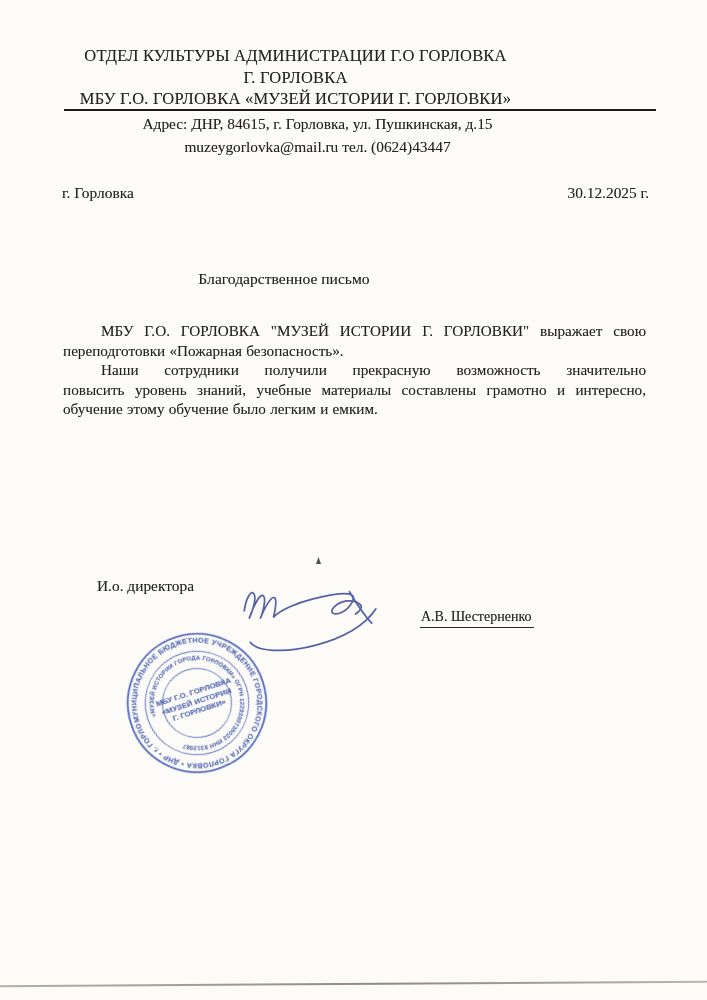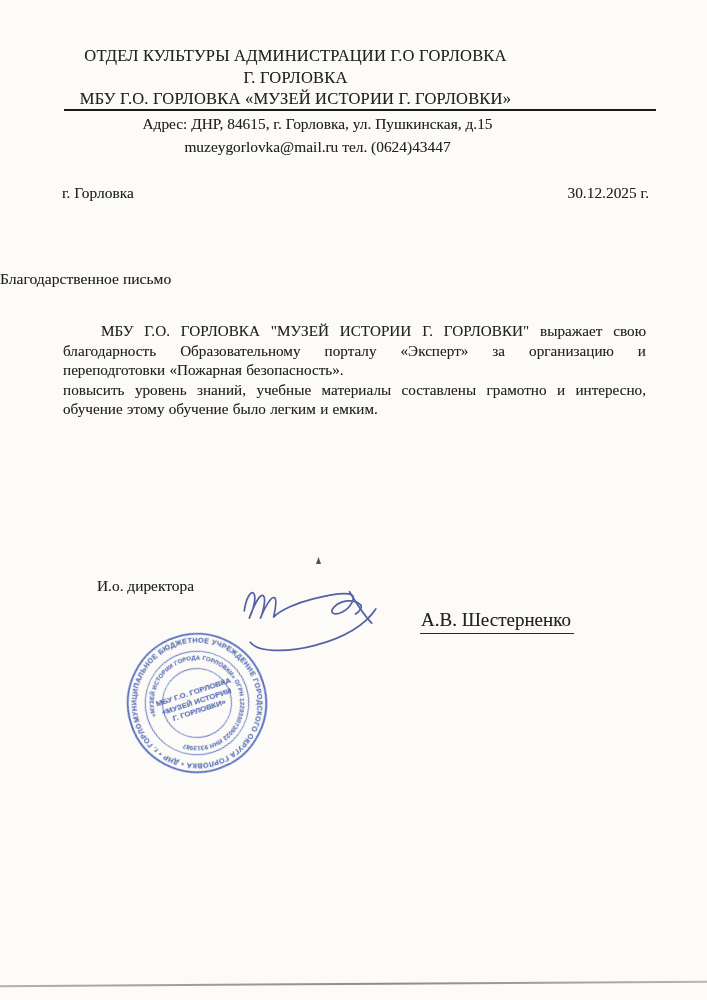--- a/index.html
+++ b/index.html
@@ -28,36 +28,36 @@
     position:absolute;top:113px;left:0;width:635px;text-align:center;
     font-size:15.4px;line-height:22.5px;
   }
   
   .meta-row{
     position:absolute;top:184px;left:62px;right:58px;
     display:flex;justify-content:space-between;font-size:15.4px;
   }
   
   .letter-title{
-    position:absolute;top:270px;left:0;width:568px;
+    position:absolute;top:270px;left:0;width:568px;text-align:center;
     box-sizing:border-box;font-size:15.6px;
   }
   
   .letter-body{
     position:absolute;top:321px;left:63px;width:583px;
     font-size:15.2px;line-height:19.5px;
   }
   .letter-body p{margin:0;}
   .line{text-align:justify;text-align-last:justify;word-spacing:.5px;}
   .line.first{text-indent:38px;}
   .line.last{text-align-last:left;}
   
   .sig-position{position:absolute;top:577px;left:97px;font-size:15.4px;}
   .sig-name{
-    position:absolute;top:609px;left:420px;font-size:19px;
+    position:absolute;top:609px;left:420px;font-size:14px;
     border-bottom:1.2px solid #2a2a2a;padding:0 3px 2px 1px;
   }
   
   .autograph{
     position:absolute;left:222px;top:564px;width:172px;height:102px;
     opacity:.92;
   }
   .autograph path{
     fill:none;stroke:var(--sig);stroke-width:1.7;
     stroke-linecap:round;stroke-linejoin:round;
@@ -106,24 +106,24 @@
   <div class="meta-row">
     <span>г. Горловка</span>
     <span>30.12.2025 г.</span>
   </div>
 
   <div class="letter-title">Благодарственное письмо</div>
 
   <div class="letter-body">
     <p>
       <span class="line first" style="display:block">МБУ Г.О. ГОРЛОВКА "МУЗЕЙ ИСТОРИИ Г. ГОРЛОВКИ" выражает свою</span>
-      <span class="line" style="display:block">благодарность Образовательному порталу «Эксперт» за организацию и</span>
       <span class="line last" style="display:block">переподготовки «Пожарная безопасность».</span>
     </p>
     <p>
+      <span class="line first" style="display:block">Наши сотрудники получили прекрасную возможность значительно</span>
       <span class="line" style="display:block">повысить уровень знаний, учебные материалы составлены грамотно и интересно,</span>
       <span class="line last" style="display:block">обучение этому обучение было легким и емким.</span>
     </p>
   </div>
 
   <div class="mark-artifact"></div>
 
   <div class="sig-position">И.о. директора</div>
   <div class="sig-name">А.В. Шестерненко</div>
 

